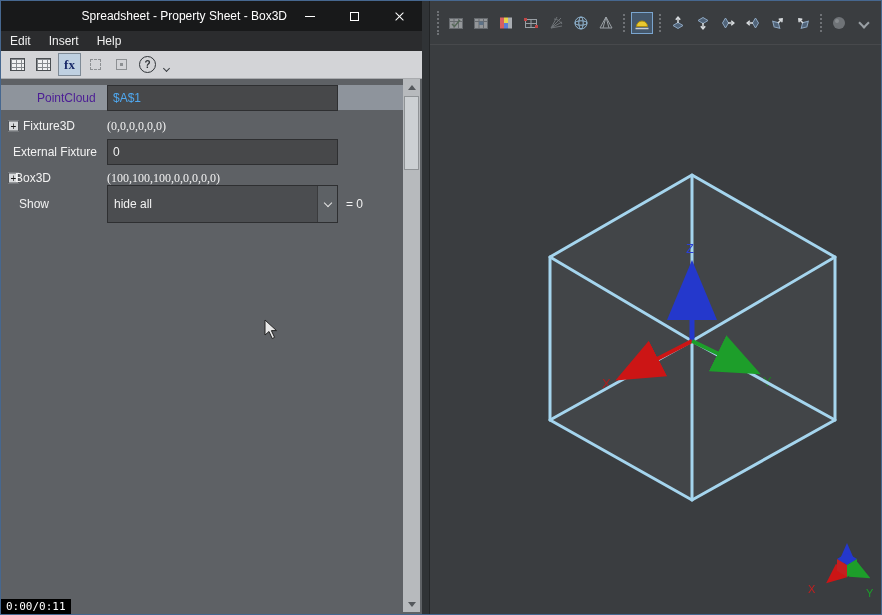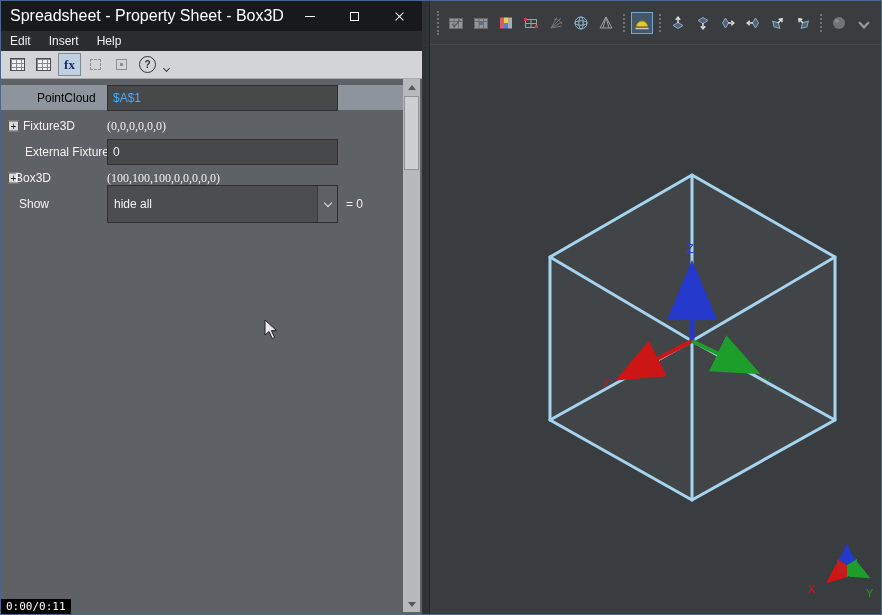--- a/index.html
+++ b/index.html
@@ -2,21 +2,21 @@
 <html><head>
 <meta charset="utf-8">
 <style>
   html,body{margin:0;padding:0;background:#222;}
   .app{position:relative;width:882px;height:615px;box-sizing:border-box;border:1px solid #46678f;
        background:#303336;font-family:"Liberation Sans",sans-serif;overflow:hidden;
        -webkit-user-select:none;user-select:none;}
 
   
   .left-win{position:absolute;left:0;top:0;width:421px;height:613px;background:#5e6165;}
-  .titlebar{height:30px;background:#18191a;display:flex;align-items:center;color:#fff;font-size:16px;}
+  .titlebar{height:30px;background:#18191a;display:flex;align-items:center;color:#fff;font-size:12px;text-align:right;}
   .titlebar .title{flex:1;padding-left:9px;white-space:nowrap;}
   .win-btn{width:45px;height:30px;display:flex;align-items:center;justify-content:center;}
   .g-min{width:10px;height:1px;background:#fff;}
   .g-max{width:9px;height:9px;border:1px solid #fff;box-sizing:border-box;}
   .g-close{position:relative;width:11px;height:11px;}
   .g-close::before,.g-close::after{content:"";position:absolute;left:5px;top:0;width:1px;height:11px;background:#fff;}
   .g-close::before{transform:rotate(45deg);} .g-close::after{transform:rotate(-45deg);}
 
   .menubar{height:20px;background:#2b2c2e;display:flex;align-items:center;color:#f0f0f0;font-size:12px;}
   .menu-item{padding:0 9px;text-align:center;}
@@ -38,21 +38,21 @@
   .chev-d{display:inline-block;width:6px;height:6px;border-right:2px solid currentColor;border-bottom:2px solid currentColor;
           transform:rotate(45deg);}
   .tb-overflow{color:#3a3e42;align-self:flex-end;margin:0 0 3px 2px;}
   .tb-overflow .chev-d{width:4px;height:4px;border-width:1.5px;}
 
   
   .propsheet{position:absolute;left:0;right:19px;top:78px;bottom:0;font-size:12px;color:#f2f2f2;}
   .prow{position:absolute;left:0;right:0;height:25px;}
   .prow.row-sel{background:#8e949c;}
   .plabel,.pvalue,.presult{position:absolute;top:50%;transform:translateY(-50%);white-space:nowrap;}
-  .plabel.gold{color:#000000;}
+  .plabel.gold{color:#4c1d95;}
   .pvalue{left:106px;font-family:Liberation Serif, serif;}
   .presult{left:345px;}
   .expander{position:absolute;left:7px;top:50%;transform:translateY(-50%);width:11px;height:11px;box-sizing:border-box;
             background:#d8dadc;border:1px solid #53565a;color:#1c1c1c;font-size:10px;line-height:9px;text-align:center;}
   .field{position:absolute;left:106px;top:50%;transform:translateY(-50%);width:231px;height:26px;box-sizing:border-box;
          background:#47484a;border:1px solid #2e2f31;display:flex;align-items:center;padding-left:5px;}
   .field.cellref{color:#4fa8f0;}
   .dd{position:absolute;left:106px;top:50%;transform:translateY(-50%);width:231px;height:38px;box-sizing:border-box;
       background:#4b4d50;border:1px solid #2e2f31;display:flex;align-items:center;}
   .dd-text{flex:1;padding-left:6px;}
@@ -141,21 +141,21 @@
         </div>
       </div>
 
       <div class="prow" style="top:34px">
         <span class="expander">+</span>
         <span class="plabel" style="left:22px">Fixture3D</span>
         <span class="pvalue">(0,0,0,0,0,0)</span>
       </div>
 
       <div class="prow" style="top:60px">
-        <span class="plabel" style="left:24px">External Fixture</span>
+        <span class="plabel" style="left:12px">External Fixture</span>
         <div class="field">
           <span>0</span>
         </div>
       </div>
 
       <div class="prow" style="top:86px">
         <span class="expander">+</span>
         <span class="plabel" style="left:14px">Box3D</span>
         <span class="pvalue">(100,100,100,0,0,0,0,0)</span>
       </div>

